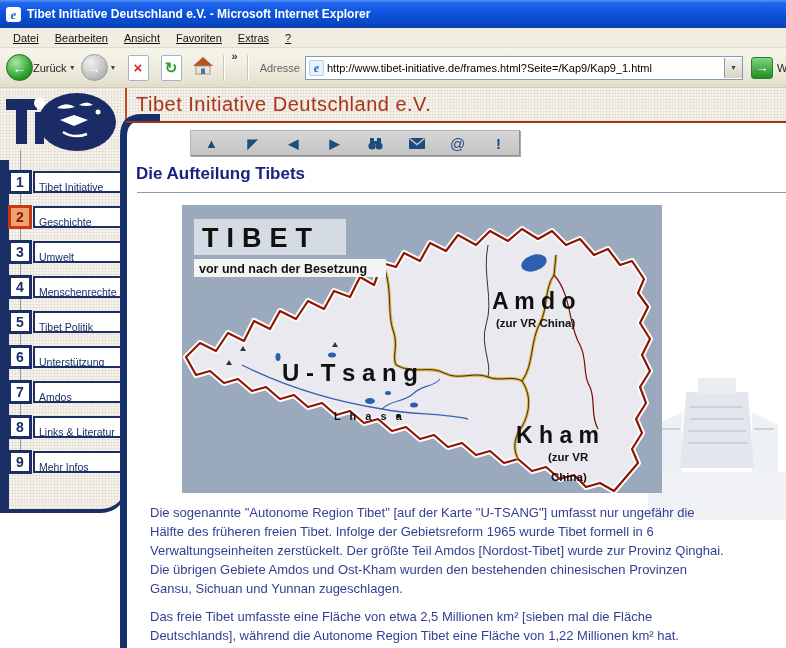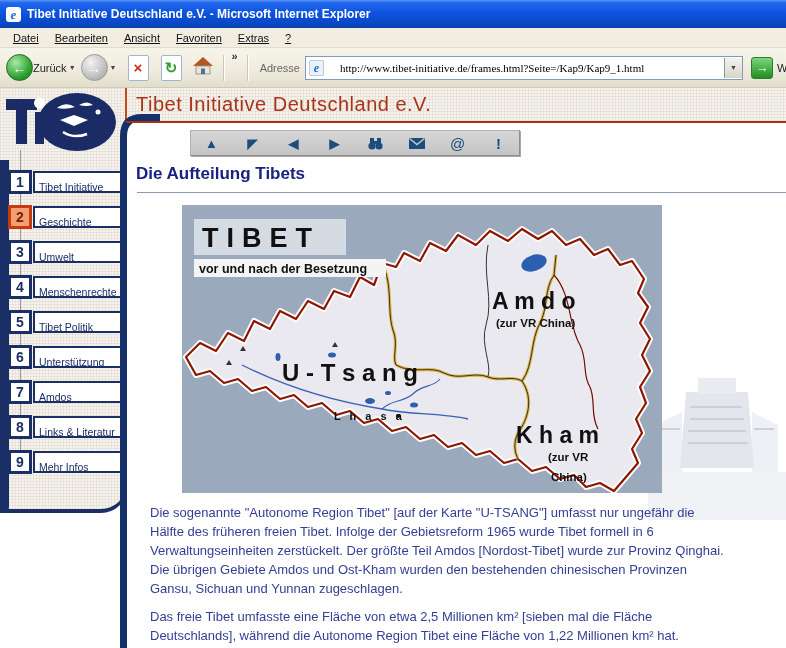--- a/index.html
+++ b/index.html
@@ -26,21 +26,21 @@
   .tb-label{font-size:11px;color:#222;}
   .doc-btn{position:relative;width:19px;height:24px;background:#fff;border:1px solid #9FB6CC;
     border-radius:2px;margin:0 6px;display:flex;align-items:center;justify-content:center;flex:0 0 auto;}
   .doc-btn .x{color:#D22;font-weight:bold;font-size:15px;line-height:1;}
   .doc-btn .r{color:#2E9E2E;font-weight:bold;font-size:15px;line-height:1;}
   .tb-sep{width:1px;height:26px;background:#CBC7B4;border-right:1px solid #FFF;margin:0 5px;flex:0 0 auto;}
   .chevron{font-size:11px;font-weight:bold;color:#333;align-self:flex-start;margin:2px 4px 0 2px;}
   .addr-label{font-size:11px;color:#666;margin:0 5px 0 6px;flex:0 0 auto;}
   .addr-field{display:flex;align-items:center;background:#fff;border:1px solid #7F9DB9;height:22px;width:436px;flex:0 0 auto;}
   .addr-field .fav{color:#1E6FD0;font:italic bold 12px/14px "Liberation Serif",serif;background:#EAF2FB;border:1px solid #B9CDE2;border-radius:2px;width:13px;height:14px;text-align:center;margin:0 3px;flex:0 0 auto;}
-  .url-input{border:0;outline:0;flex:1;font-size:11px;color:#000;font-family:Liberation Serif, serif;padding:0;margin-left:13px;}
+  .url-input{border:0;outline:0;flex:1;font-size:11px;color:#000;font-family:Liberation Sans, sans-serif;padding:0;}
   .addr-drop{width:17px;height:20px;background:linear-gradient(#F4F3EE,#D8D4C4);border-left:1px solid #7F9DB9;
     display:flex;align-items:center;justify-content:center;font-size:7px;color:#345;flex:0 0 auto;}
   .go-btn{width:20px;height:20px;border-radius:3px;background:linear-gradient(#7ED67E,#1E8E1E);border:1px solid #2E7D2E;
     color:#fff;font-weight:bold;font-size:13px;display:flex;align-items:center;justify-content:center;margin:0 4px 0 8px;flex:0 0 auto;}
   .go-label{font-size:11px;color:#222;white-space:nowrap;}
 
   
   #page{position:absolute;left:0;top:88px;width:786px;height:560px;background:#fff;}
   .texture{background-color:#F6F3EC;
     background-image:repeating-linear-gradient(0deg,rgba(186,150,140,.16) 0 1px,transparent 1px 3px),

